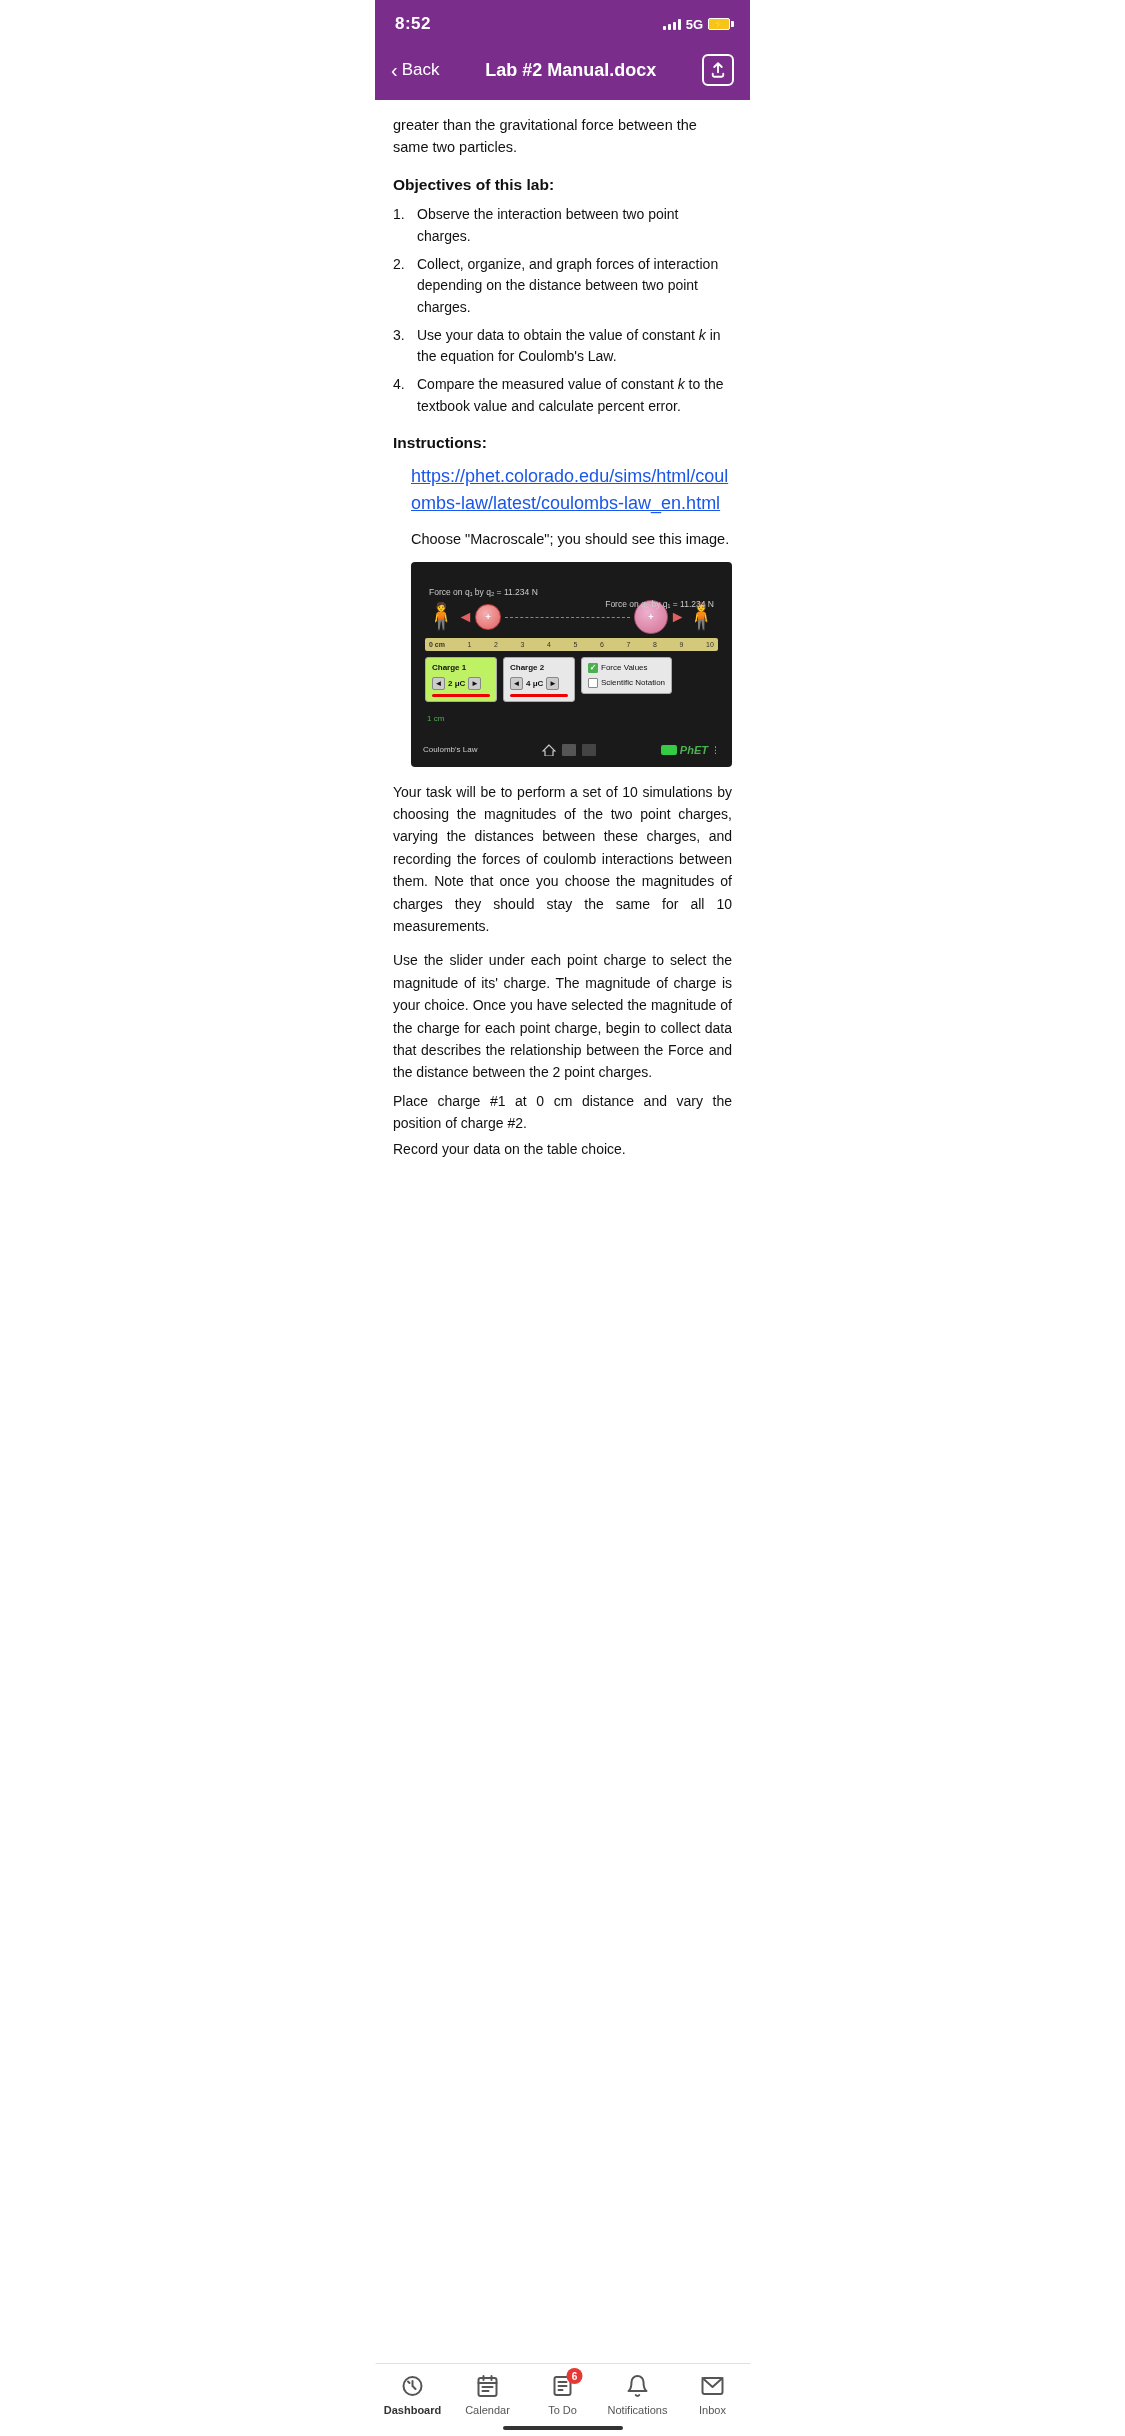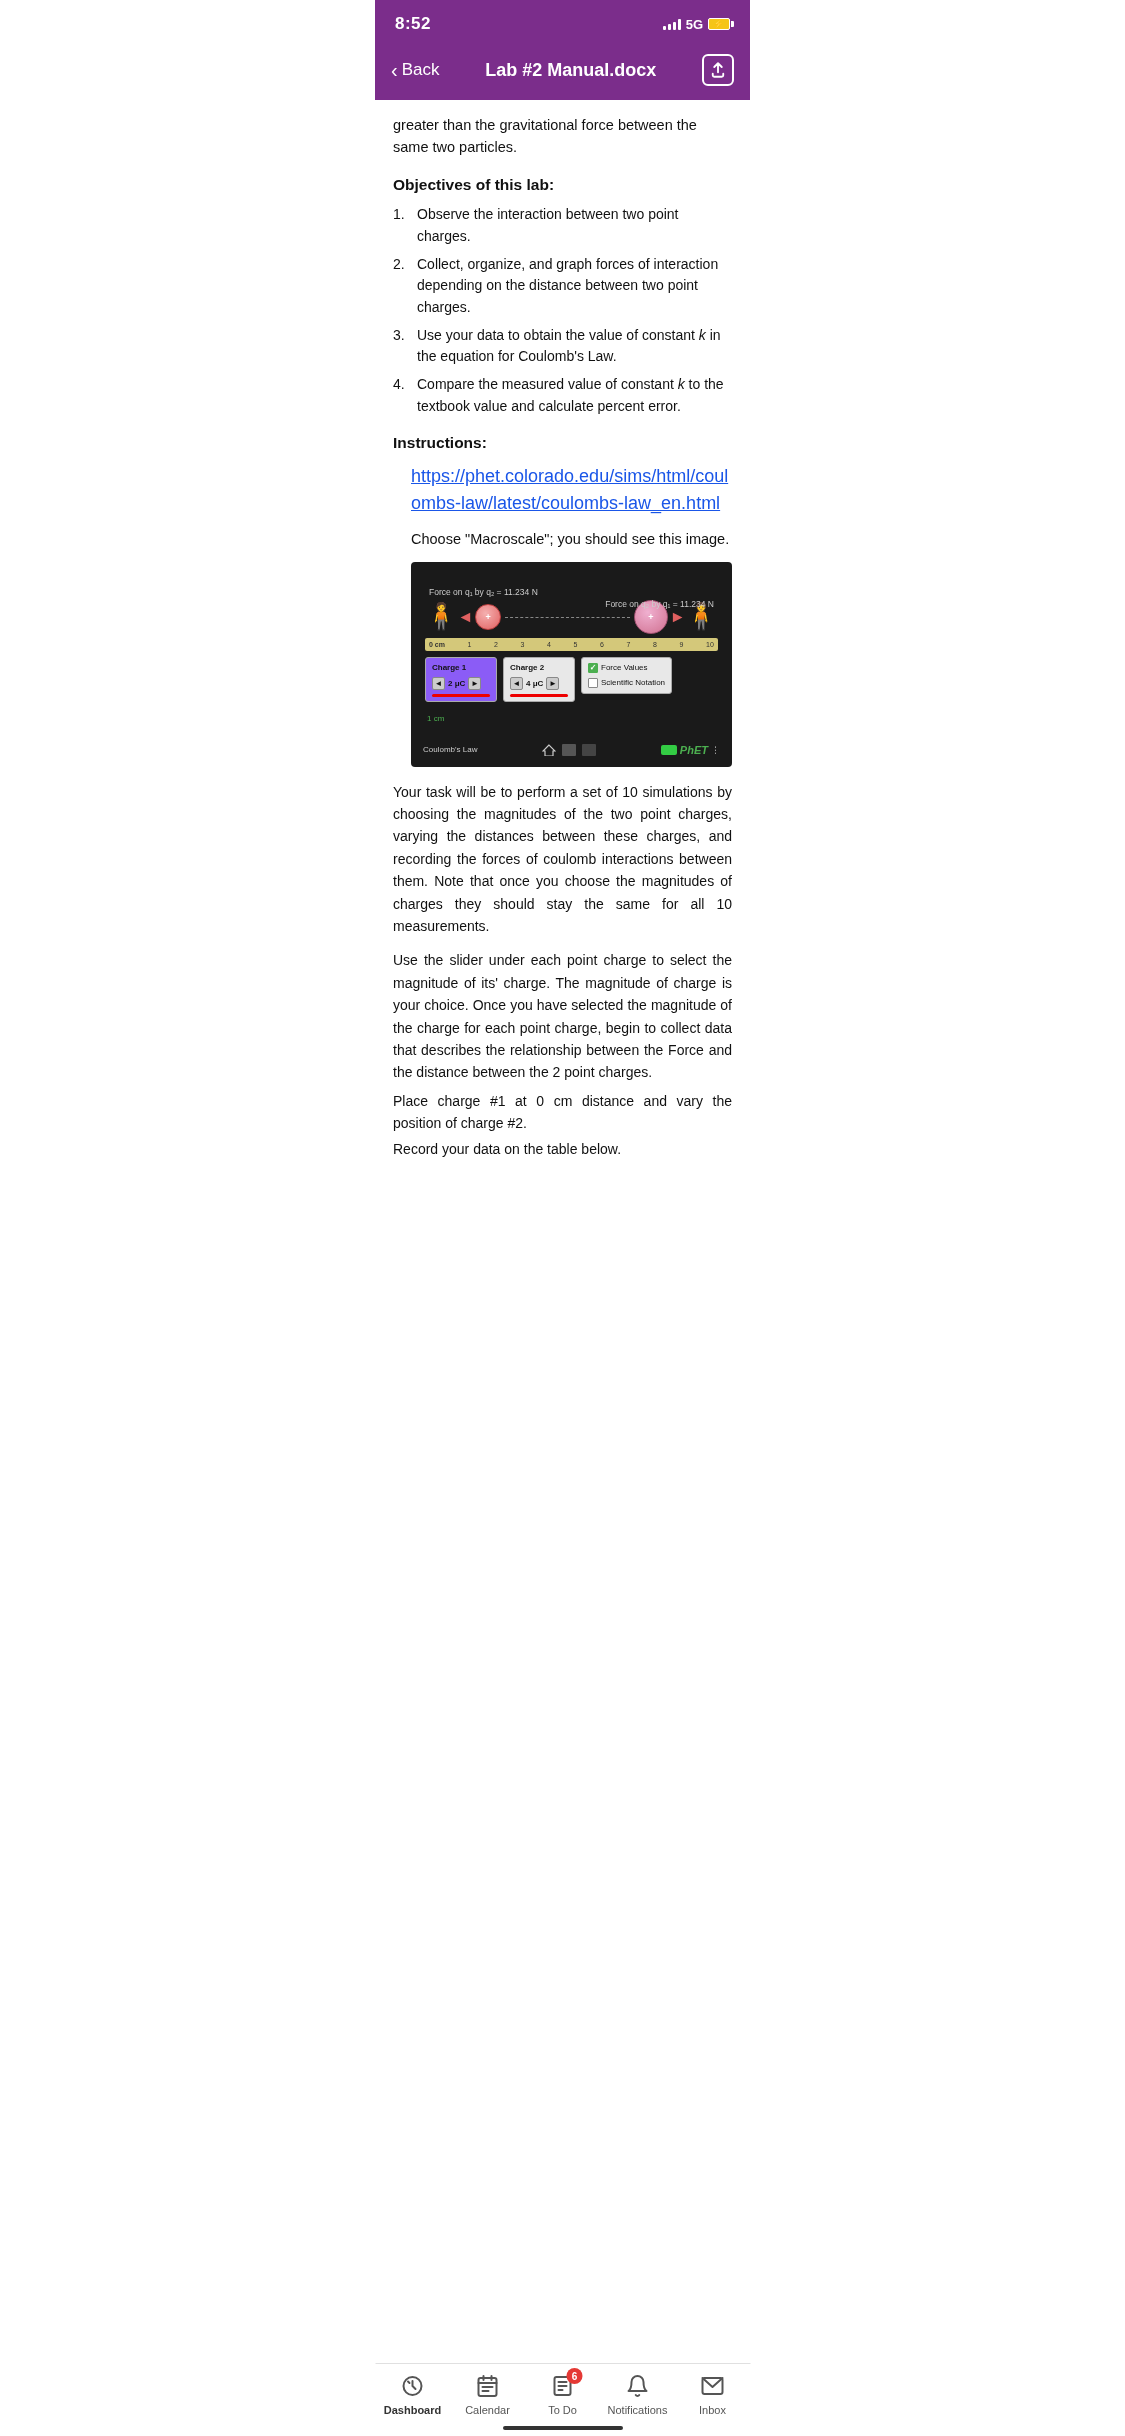--- a/index.html
+++ b/index.html
@@ -427,21 +427,21 @@
           <span style="font-size:7px; color:#333;">5</span>
           <span style="font-size:7px; color:#333;">6</span>
           <span style="font-size:7px; color:#333;">7</span>
           <span style="font-size:7px; color:#333;">8</span>
           <span style="font-size:7px; color:#333;">9</span>
           <span style="font-size:7px; color:#333;">10</span>
         </div>
 
         <div style="display:flex; align-items:flex-start; gap:6px; margin:6px 6px 4px 6px;">
 
-          <div style="background:#8b5cf6; border:1px solid #aaa; border-radius:3px; padding:4px 6px; min-width:72px;">
+          <div style="background:#bef264; border:1px solid #aaa; border-radius:3px; padding:4px 6px; min-width:72px;">
             <div style="font-size:8px; font-weight:700; margin-bottom:3px;">Charge 1</div>
             <div style="display:flex; align-items:center; gap:3px;">
               <div style="width:13px;height:13px;background:#ccc;border:1px solid #888;border-radius:2px;display:flex;align-items:center;justify-content:center;font-size:8px;">◄</div>
               <span style="font-size:8px; font-weight:600;">2 μC</span>
               <div style="width:13px;height:13px;background:#ccc;border:1px solid #888;border-radius:2px;display:flex;align-items:center;justify-content:center;font-size:8px;">►</div>
             </div>
             <div style="height:3px; background:#e00; border-radius:2px; margin-top:4px;"></div>
           </div>
 
           <div style="background:#e8e8e8; border:1px solid #aaa; border-radius:3px; padding:4px 6px; min-width:72px;">
@@ -489,21 +489,21 @@
           </div>
         </div>
       </div>
 
     </div>
 
     <p class="body-text">Your task will be to perform a set of 10 simulations by choosing the magnitudes of the two point charges, varying the distances between these charges, and recording the forces of coulomb interactions between them. Note that once you choose the magnitudes of charges they should stay the same for all 10 measurements.</p>
     <div class="body-text">
       <p>Use the slider under each point charge to select the magnitude of its' charge. The magnitude of charge is your choice. Once you have selected the magnitude of the charge for each point charge, begin to collect data that describes the relationship between the Force and the distance between the 2 point charges.</p>
       <p style="margin-top:6px;">Place charge #1 at 0 cm distance and vary the position of charge #2.</p>
-      <p style="margin-top:4px;">Record your data on the table below.</p>
+      <p style="margin-top:4px;">Record your data on the table choice.</p>
     </div>
 
   </div>
 </div>
 
 <div class="tab-bar">
 
   <div class="tab-item">
     <div class="tab-icon">
       <svg class="icon-svg" viewBox="0 0 24 24" fill="none" stroke="#333" stroke-width="2" stroke-linecap="round" stroke-linejoin="round">

